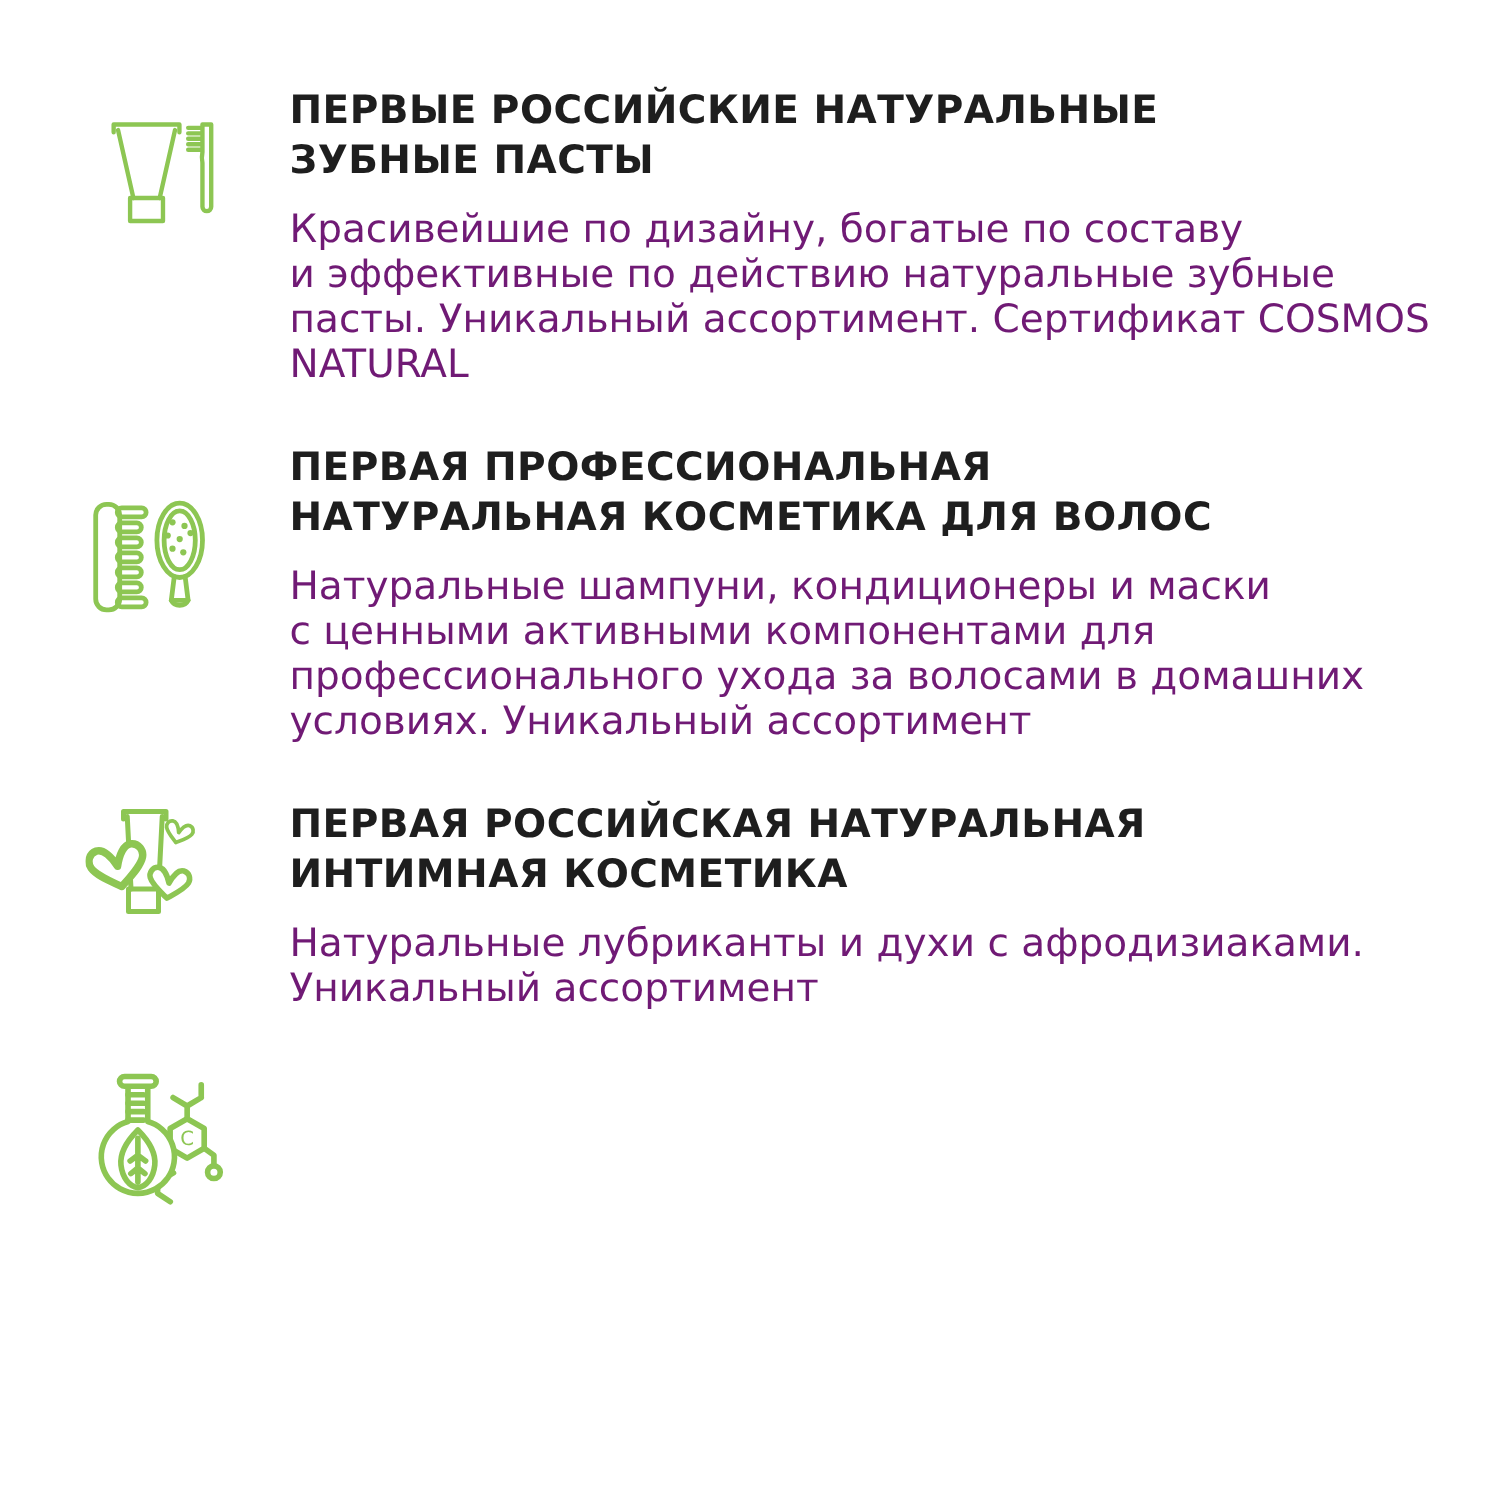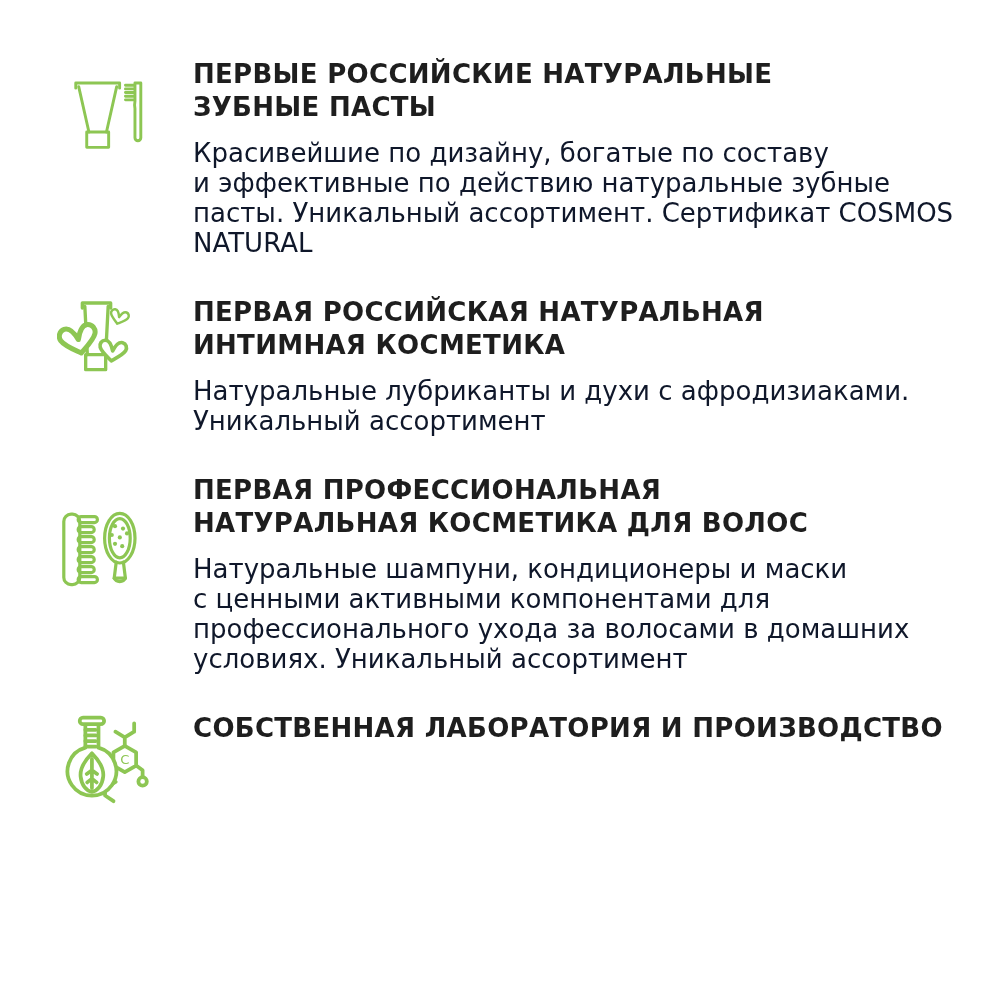--- a/index.html
+++ b/index.html
@@ -37,21 +37,21 @@
     letter-spacing:0.3px;
     color:#1e1e1e;
     text-transform:uppercase;
     white-space:pre-line;
   }
   .sec-body{
     margin:0;
     font-size:26px;
     line-height:30px;
     font-weight:400;
-    color:#0f172a;
+    color:#701a75;
     white-space:pre-line;
   }
   .stroke{
     fill:none;
     stroke:#8dc653;
     stroke-width:4;
     stroke-linecap:round;
     stroke-linejoin:round;
   }
   .fillwhite{fill:#ffffff;}
@@ -86,48 +86,20 @@
 ЗУБНЫЕ ПАСТЫ</h2>
       <p class="sec-body">Красивейшие по дизайну, богатые по составу
 и эффективные по действию натуральные зубные
 пасты. Уникальный ассортимент. Сертификат COSMOS
 NATURAL</p>
     </div>
   </section>
 
   <section class="row">
     <div class="icon-cell">
-      <svg class="i2" viewBox="0 0 100 96" aria-hidden="true">
-
-        <path class="stroke" d="M30,12 V6 H64 V12"></path>
-        <path class="stroke" d="M33,10 L36,68"></path>
-        <path class="stroke" d="M61,10 L58,68"></path>
-        <rect class="stroke" x="34" y="68" width="24" height="18"></rect>
-
-        <g transform="translate(24,44) rotate(-12) scale(1.5)">
-          <path class="stroke fillwhite" stroke-width="2.7" d="M0,4 C-2,-1.5 -5.5,-6.8 -9.5,-6.3 C-13.5,-5.8 -15.5,-1.5 -14,2 C-12,6.5 -6,10.5 0,15 C6,10.5 12,6.5 14,2 C15.5,-1.5 13.5,-5.8 9.5,-6.3 C5.5,-6.8 2,-1.5 0,4 Z"></path>
-        </g>
-        <g transform="translate(75,20) rotate(16) scale(0.75)">
-          <path class="stroke fillwhite" stroke-width="5.2" d="M0,4 C-2,-1.5 -5.5,-6.8 -9.5,-6.3 C-13.5,-5.8 -15.5,-1.5 -14,2 C-12,6.5 -6,10.5 0,15 C6,10.5 12,6.5 14,2 C15.5,-1.5 13.5,-5.8 9.5,-6.3 C5.5,-6.8 2,-1.5 0,4 Z"></path>
-        </g>
-        <g transform="translate(67,59) rotate(8) scale(1.1)">
-          <path class="stroke fillwhite" stroke-width="3.6" d="M0,4 C-2,-1.5 -5.5,-6.8 -9.5,-6.3 C-13.5,-5.8 -15.5,-1.5 -14,2 C-12,6.5 -6,10.5 0,15 C6,10.5 12,6.5 14,2 C15.5,-1.5 13.5,-5.8 9.5,-6.3 C5.5,-6.8 2,-1.5 0,4 Z"></path>
-        </g>
-      </svg>
-    </div>
-    <div class="text-cell">
-      <h2 class="sec-title">ПЕРВАЯ РОССИЙСКАЯ НАТУРАЛЬНАЯ
-ИНТИМНАЯ КОСМЕТИКА</h2>
-      <p class="sec-body">Натуральные лубриканты и духи с афродизиаками.
-Уникальный ассортимент</p>
-    </div>
-  </section>
-
-  <section class="row">
-    <div class="icon-cell">
       <svg class="i3" viewBox="0 0 100 106" aria-hidden="true">
 
         <rect class="stroke" x="6" y="12" width="20" height="88" rx="9"></rect>
         <rect class="stroke" stroke-width="3.4" x="24" y="15" width="24" height="7.5" rx="3.7"></rect>
         <rect class="stroke" stroke-width="3.4" x="24" y="27.5" width="20" height="7.5" rx="3.7"></rect>
         <rect class="stroke" stroke-width="3.4" x="24" y="40" width="20" height="7.5" rx="3.7"></rect>
         <rect class="stroke" stroke-width="3.4" x="24" y="52.5" width="20" height="7.5" rx="3.7"></rect>
         <rect class="stroke" stroke-width="3.4" x="24" y="65" width="20" height="7.5" rx="3.7"></rect>
         <rect class="stroke" stroke-width="3.4" x="24" y="77.5" width="20" height="7.5" rx="3.7"></rect>
         <rect class="stroke" stroke-width="3.4" x="24" y="90" width="24" height="7.5" rx="3.7"></rect>
@@ -150,20 +122,48 @@
 НАТУРАЛЬНАЯ КОСМЕТИКА ДЛЯ ВОЛОС</h2>
       <p class="sec-body">Натуральные шампуни, кондиционеры и маски
 с ценными активными компонентами для
 профессионального ухода за волосами в домашних
 условиях. Уникальный ассортимент</p>
     </div>
   </section>
 
   <section class="row">
     <div class="icon-cell">
+      <svg class="i2" viewBox="0 0 100 96" aria-hidden="true">
+
+        <path class="stroke" d="M30,12 V6 H64 V12"></path>
+        <path class="stroke" d="M33,10 L36,68"></path>
+        <path class="stroke" d="M61,10 L58,68"></path>
+        <rect class="stroke" x="34" y="68" width="24" height="18"></rect>
+
+        <g transform="translate(24,44) rotate(-12) scale(1.5)">
+          <path class="stroke fillwhite" stroke-width="2.7" d="M0,4 C-2,-1.5 -5.5,-6.8 -9.5,-6.3 C-13.5,-5.8 -15.5,-1.5 -14,2 C-12,6.5 -6,10.5 0,15 C6,10.5 12,6.5 14,2 C15.5,-1.5 13.5,-5.8 9.5,-6.3 C5.5,-6.8 2,-1.5 0,4 Z"></path>
+        </g>
+        <g transform="translate(75,20) rotate(16) scale(0.75)">
+          <path class="stroke fillwhite" stroke-width="5.2" d="M0,4 C-2,-1.5 -5.5,-6.8 -9.5,-6.3 C-13.5,-5.8 -15.5,-1.5 -14,2 C-12,6.5 -6,10.5 0,15 C6,10.5 12,6.5 14,2 C15.5,-1.5 13.5,-5.8 9.5,-6.3 C5.5,-6.8 2,-1.5 0,4 Z"></path>
+        </g>
+        <g transform="translate(67,59) rotate(8) scale(1.1)">
+          <path class="stroke fillwhite" stroke-width="3.6" d="M0,4 C-2,-1.5 -5.5,-6.8 -9.5,-6.3 C-13.5,-5.8 -15.5,-1.5 -14,2 C-12,6.5 -6,10.5 0,15 C6,10.5 12,6.5 14,2 C15.5,-1.5 13.5,-5.8 9.5,-6.3 C5.5,-6.8 2,-1.5 0,4 Z"></path>
+        </g>
+      </svg>
+    </div>
+    <div class="text-cell">
+      <h2 class="sec-title">ПЕРВАЯ РОССИЙСКАЯ НАТУРАЛЬНАЯ
+ИНТИМНАЯ КОСМЕТИКА</h2>
+      <p class="sec-body">Натуральные лубриканты и духи с афродизиаками.
+Уникальный ассортимент</p>
+    </div>
+  </section>
+
+  <section class="row">
+    <div class="icon-cell">
       <svg class="i4" viewBox="0 0 100 98" aria-hidden="true">
 
         <g class="stroke" stroke-width="3.4">
           <polygon points="70,36 82.1,43 82.1,57 70,64 57.9,57 57.9,43"></polygon>
           <path d="M70,36 V27 M70,27 L60,21 M70,27 L80,21 M80,21 V12"></path>
           <circle cx="49" cy="47" r="4"></circle>
           <path d="M49,51 V55"></path>
           <polyline points="60.3,61.5 49,55 37.7,61.5 37.7,74.5 49,81 60.3,74.5"></polyline>
           <path d="M49,81 V89 L58,95"></path>
           <path d="M82.1,57 L89,62 V69"></path>
@@ -173,17 +173,16 @@
 
         <path class="stroke fillwhite" d="M28,13 V38 A26,26 0 1 0 42,38 V13"></path>
         <rect class="stroke fillwhite" x="22" y="6" width="26" height="7" rx="3.5"></rect>
         <path class="stroke" stroke-width="3" d="M28,19 H39 M28,25 H39 M28,31 H39 M28,37 H39"></path>
 
         <path class="stroke" stroke-width="3.4" d="M35,44 C27,52 22,60 23,69 C24,78 29,84 35,85 C41,84 46,78 47,69 C48,60 43,52 35,44 Z"></path>
         <path class="stroke" stroke-width="3" d="M35,50 V81 M35,62 L29.5,66 M35,62 L40.5,66 M35,71 L30,75 M35,71 L40,75"></path>
       </svg>
     </div>
     <div class="text-cell">
-      <h2 class="sec-title">СОБСТВЕННАЯ ЛАБОРАТОРИЯ И ПРОИЗВОДСТВО</h2>
     </div>
   </section>
 
 </div>
 
 </body></html>

